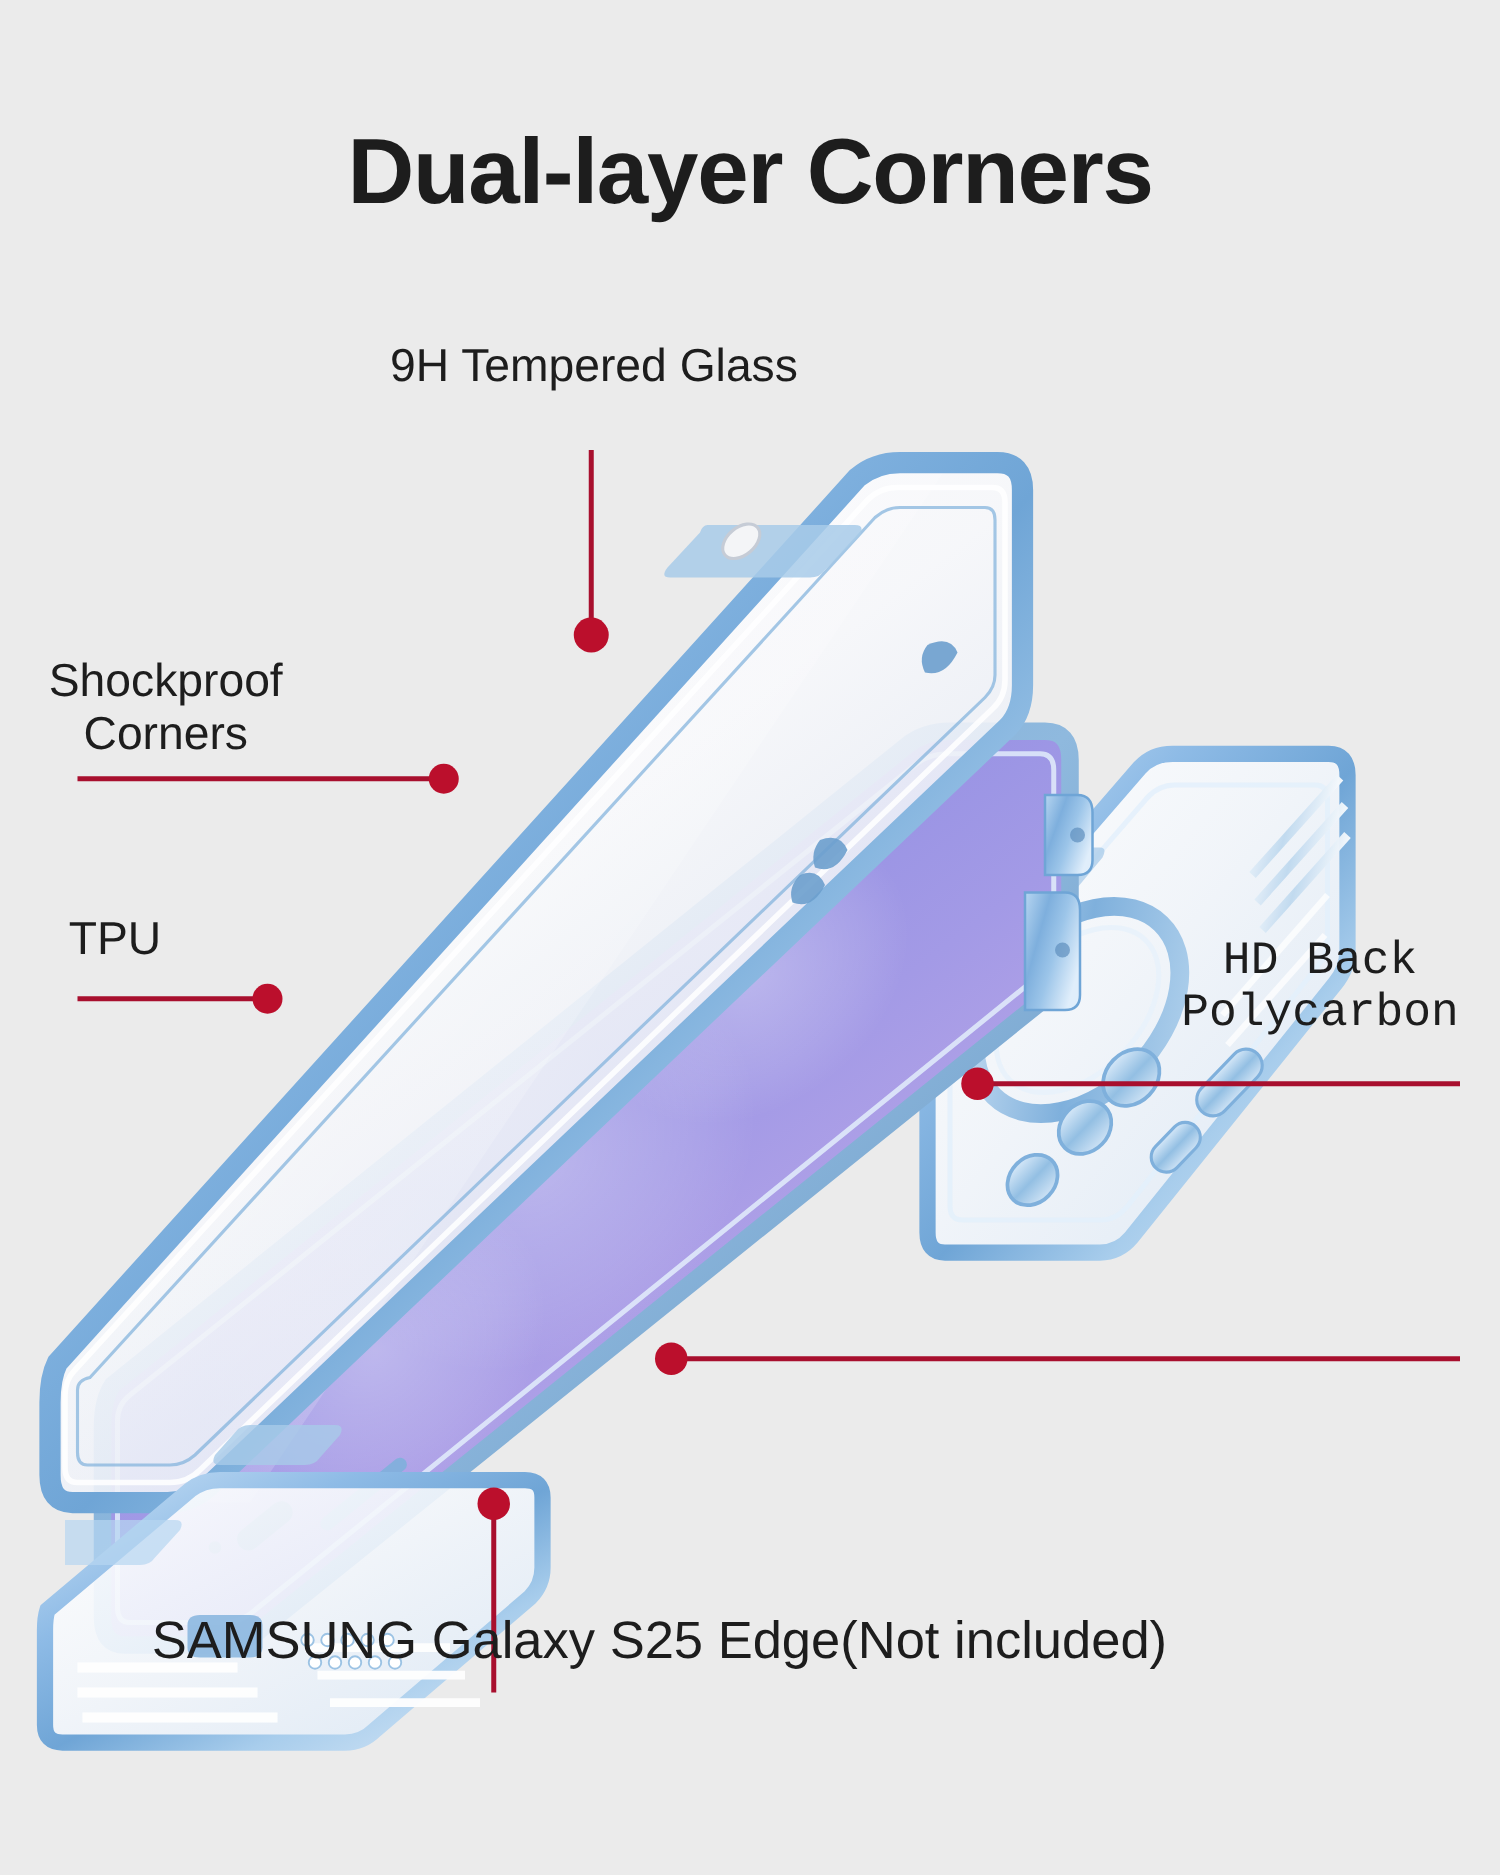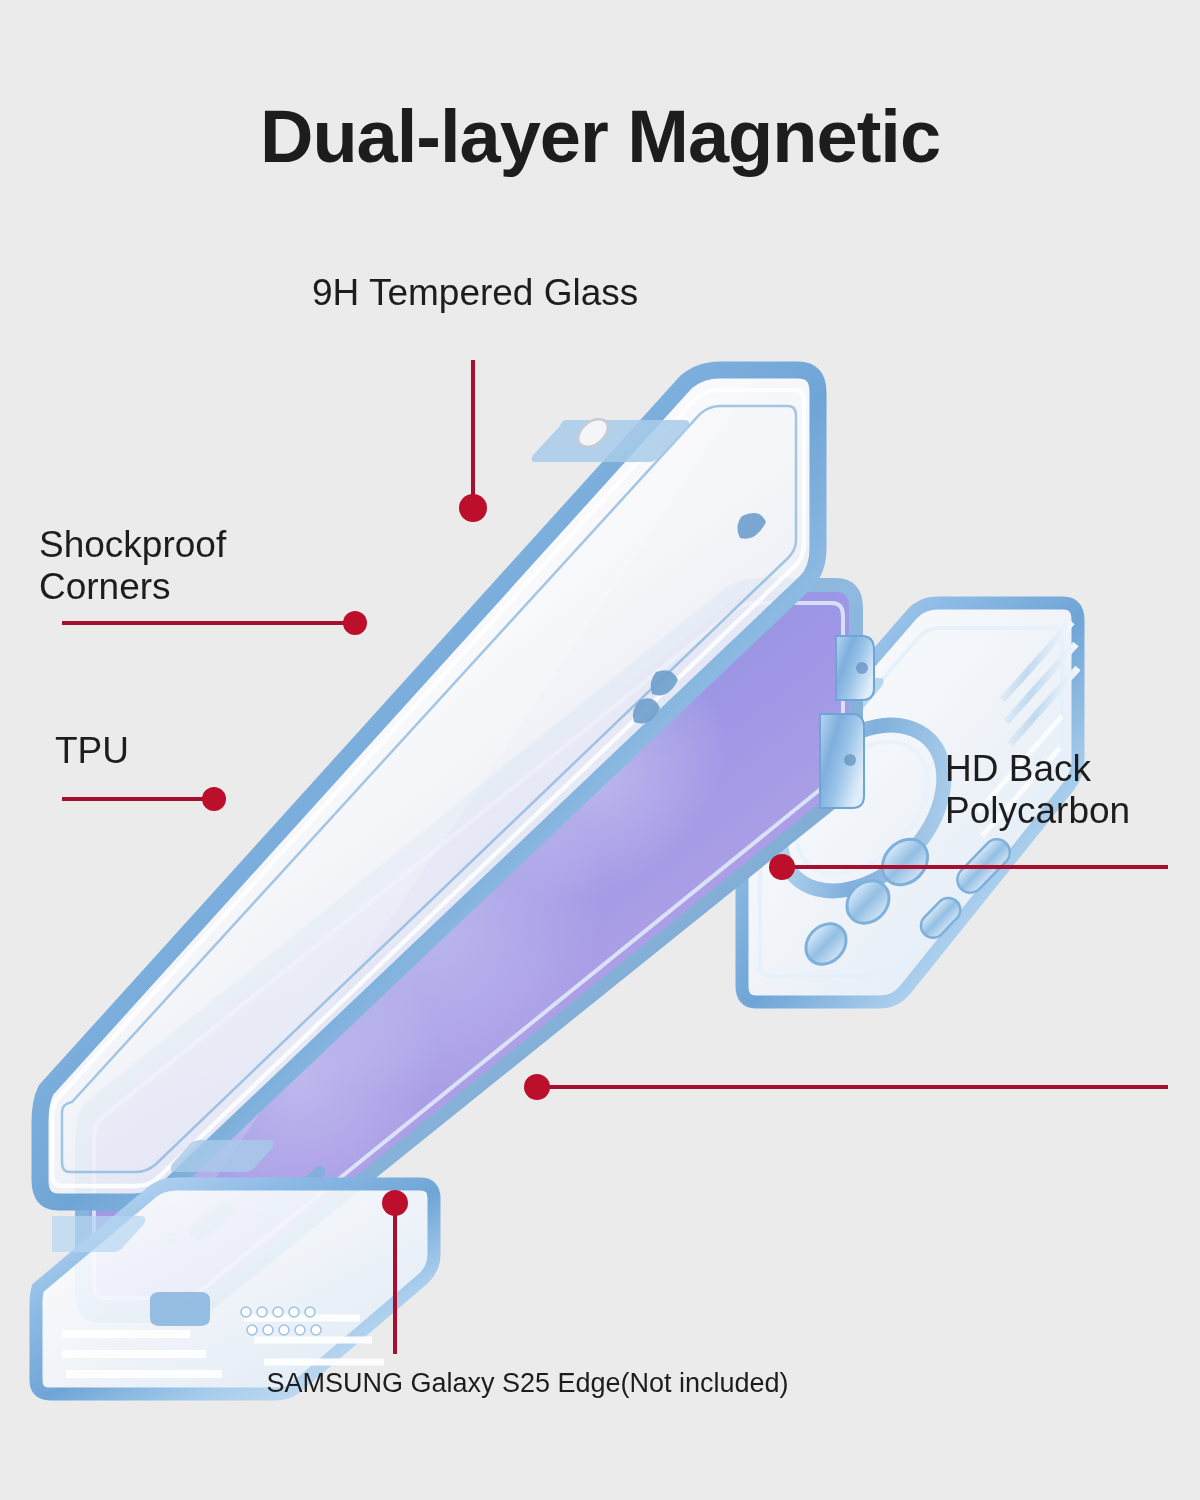--- a/index.html
+++ b/index.html
@@ -19,36 +19,37 @@
     color:#1d1d1d;line-height:1;
   }
 
   .label{
     position:absolute;
     color:#1d1d1d;
     font-size:37px;
     font-weight:400;
     line-height:1.14;
     white-space:pre-line;
+    text-align:center;
   }
   .lbl-glass{left:312px;top:272px;}
   .lbl-shock{left:39px;top:524px;}
   .lbl-tpu{left:55px;top:730px;}
-  .lbl-hd{left:945px;top:748px;}
+  .lbl-hd{left:945px;top:748px;font-family:Liberation Mono, monospace;}
   .lbl-mag{left:886px;top:980px;}
-  .lbl-bottom{left:0;top:1368px;width:1055px;text-align:center;font-size:27px;}
+  .lbl-bottom{left:0;top:1288px;width:1055px;text-align:center;font-size:42px;}
 
   svg.art{position:absolute;left:0;top:0;width:1200px;height:1500px;}
 </style>
 </head>
 <body>
 
 <div id="stage">
 
-  <div class="title">Dual-layer Magnetic</div>
+  <div class="title">Dual-layer Corners</div>
 
   <svg class="art" viewBox="0 0 1200 1500">
     <defs>
 
       <linearGradient id="gFrame" x1="0" y1="0" x2="1" y2="1">
         <stop offset="0" stop-color="#cbe2f6"></stop>
         <stop offset="0.30" stop-color="#8ebbe6"></stop>
         <stop offset="0.52" stop-color="#6fa5d6"></stop>
         <stop offset="0.72" stop-color="#a8cdec"></stop>
         <stop offset="1" stop-color="#dceaf8"></stop>

